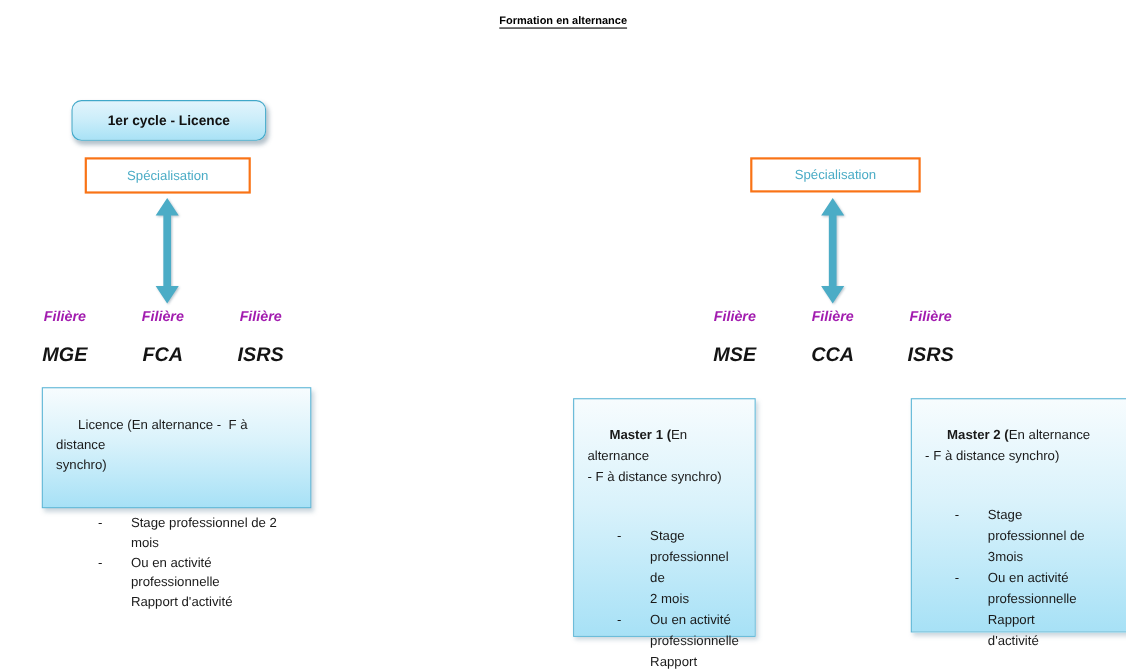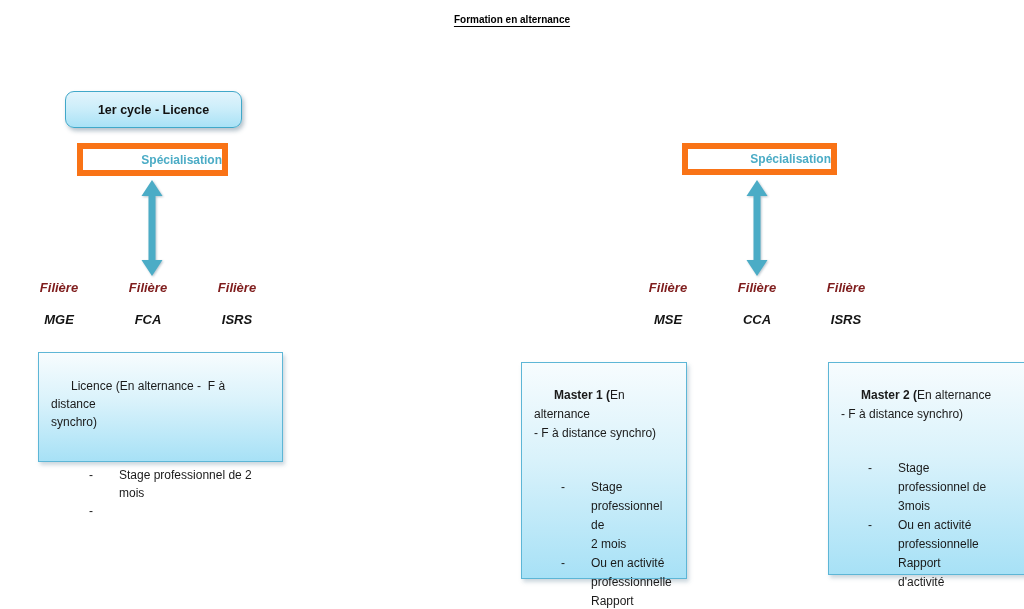--- a/index.html
+++ b/index.html
@@ -40,27 +40,27 @@
     font-size: 12.5px;
     font-weight: bold;
     color: #111111;
   }
   #cycle-left  { left: 65px;  top: 91px; width: 177px; height: 37px; }
   #cycle-right { left: 670px; top: 82px; width: 178px; height: 38px; }
 
   
   .spec-box {
     position: absolute;
-    border: 6px solid #f97316;
+    border: 2px solid #f97316;
     background: #ffffff;
     display: flex;
     align-items: center;
-    justify-content: flex-end;
+    justify-content: center;
     font-size: 12px;
-    font-weight: bold;
+    font-weight: normal;
     color: #4bacc6;
   }
   #spec-left  { left: 77px;  top: 143px; width: 151px; height: 33px; }
   #spec-right { left: 682px; top: 143px; width: 155px; height: 32px; }
 
   
   .arrow {
     position: absolute;
     width: 28px;
     height: 98px;
@@ -73,25 +73,25 @@
   .filiere-group {
     position: absolute;
     top: 280px;
     width: 70px;
     text-align: center;
   }
   .filiere-label {
     font-size: 13px;
     font-weight: bold;
     font-style: italic;
-    color: #7f1d1d;
+    color: #a21caf;
   }
   .filiere-code {
     margin-top: 17px;
-    font-size: 13px;
+    font-size: 18px;
     font-weight: bold;
     font-style: italic;
     color: #141414;
   }
   #fil-l1 { left: 24px; }  #fil-l2 { left: 113px; } #fil-l3 { left: 202px; }
   #fil-r1 { left: 633px; } #fil-r2 { left: 722px; } #fil-r3 { left: 811px; }
 
   
   .detail-box {
     position: absolute;
@@ -155,20 +155,22 @@
       <span class="hdr-bold"></span><span>Licence (En alternance -  F à distance
 synchro)</span>
     </div>
     <div class="bullets">
       <div class="bullet">
         <span class="dash">-</span>
         <span class="btext">Stage professionnel de 2 mois</span>
       </div>
       <div class="bullet">
         <span class="dash">-</span>
+        <span class="btext">Ou en activité professionnelle
+Rapport d'activité</span>
       </div>
     </div>
   </div>
 
 
   <div class="spec-box" id="spec-right">
     <span>Spécialisation</span>
   </div>
 
   <svg class="arrow" id="arrow-right" viewBox="0 0 28 98" aria-hidden="true">

